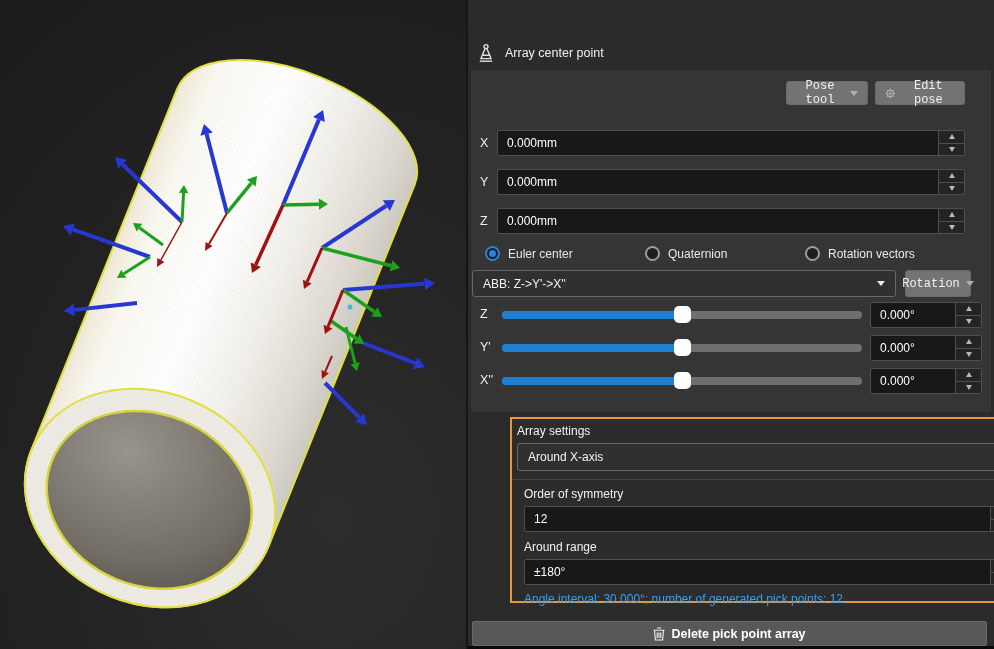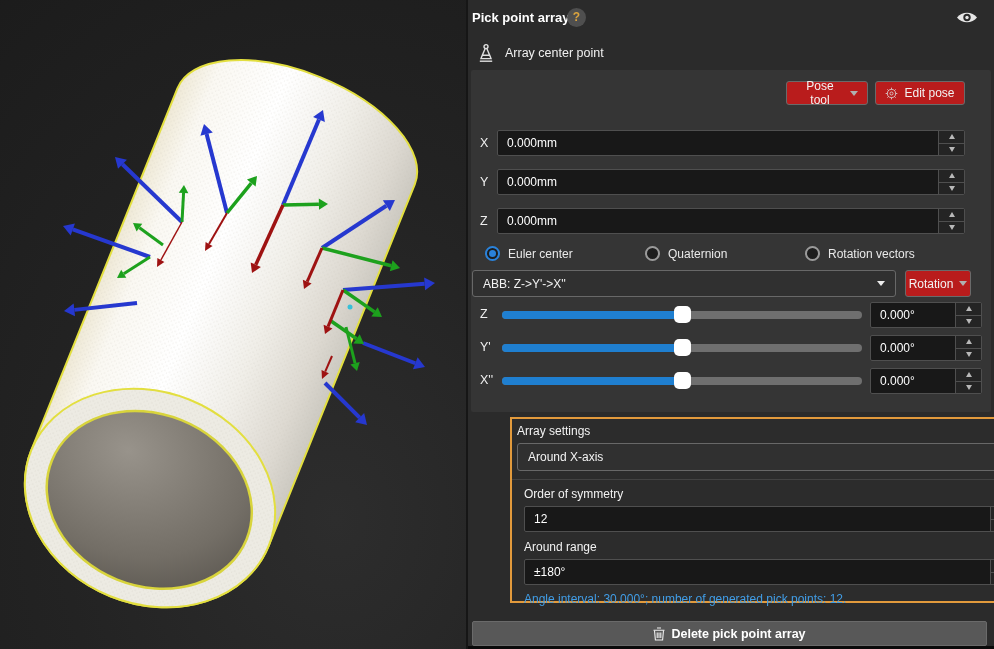--- a/index.html
+++ b/index.html
@@ -16,22 +16,22 @@
   .hdr{position:absolute;left:0;top:0;right:0;height:36px;}
   .hdr-title{position:absolute;left:4px;top:10px;font-size:13px;font-weight:bold;color:#fff;}
   .help-badge{position:absolute;left:99px;top:8px;width:19px;height:19px;border-radius:50%;
     background:#4f4f4f;color:#dba43e;font-weight:bold;font-size:12px;text-align:center;line-height:19px;cursor:default;}
   .eye{position:absolute;right:16px;top:10px;width:22px;height:15px;}
   .sect{position:absolute;left:8px;top:41px;height:24px;display:flex;align-items:center;gap:9px;}
   .sect-label{font-size:12.5px;color:#f0f0f0;}
   .content-block{position:absolute;left:3px;right:3px;top:70px;height:342px;background:#353535;border-radius:2px;}
   
   .btn-row{position:absolute;top:81px;right:29px;height:24px;display:flex;gap:7px;}
-  .btn{background:#b91c1c;border:1px solid #6a6a6a;border-radius:3px;color:#f2f2f2;font-size:12px;
-       display:flex;align-items:center;justify-content:center;gap:6px;padding:0 9px;box-sizing:border-box;cursor:pointer;font-family:Liberation Sans, sans-serif;}
+  .btn{background:#737373;border:1px solid #6a6a6a;border-radius:3px;color:#f2f2f2;font-size:12px;
+       display:flex;align-items:center;justify-content:center;gap:6px;padding:0 9px;box-sizing:border-box;cursor:pointer;font-family:Liberation Mono, monospace;}
   .chev{width:0;height:0;border-left:4px solid transparent;border-right:4px solid transparent;border-top:5px solid #b0b0b0;}
   .chev.white{border-top-color:#ececec;}
   
   .spinbox{display:flex;background:#181818;border:1px solid #4f4f4f;border-radius:2px;overflow:hidden;box-sizing:border-box;height:26px;}
   .spinbox input{flex:1;min-width:0;background:transparent;border:none;outline:none;color:#fff;
        font-size:12px;font-family:inherit;padding:0 0 0 9px;}
   .spin{width:25px;border-left:1px solid #4f4f4f;display:flex;flex-direction:column;}
   .spin .sb{flex:1;display:flex;align-items:center;justify-content:center;background:#242424;border:none;cursor:pointer;padding:0;}
   .spin .sb:first-child{border-bottom:1px solid #4f4f4f;}
   .tri-up{width:0;height:0;border-left:3.5px solid transparent;border-right:3.5px solid transparent;border-bottom:5px solid #b8b8b8;}
@@ -157,29 +157,20 @@
         <polygon points="325,334 323.5864373759768,324.7781866908962 332.47168815555125,328.41306200981296" fill="#9e1212"></polygon>
         <line x1="332" y1="356" x2="325.1898088913156" y2="371.6634395499741" stroke="#9e1212" stroke-width="2"></line>
         <polygon points="322,379 321.52152866630263,370.0685351043163 328.85808911632853,373.2583439956319" fill="#9e1212"></polygon>
       </g>
     <circle cx="350" cy="307" r="2.5" fill="#37c0d8"></circle>
   </svg>
 </div>
 
 <div class="panel">
 
-  <div class="hdr">
-    <span class="hdr-title">Pick point array</span>
-    <span class="help-badge">?</span>
-    <svg class="eye" viewBox="0 0 22 15">
-      <path d="M1 7.5 C5.5 1.2 16.5 1.2 21 7.5 C16.5 13.8 5.5 13.8 1 7.5 Z" fill="#e6e6e6"></path>
-      <circle cx="11" cy="7.5" r="3.7" fill="#2a2a2a"></circle>
-      <circle cx="11" cy="7.5" r="1.7" fill="#e6e6e6"></circle>
-    </svg>
-  </div>
 
   <div class="sect">
     <svg width="20" height="21" viewBox="0 0 20 21" fill="none" stroke="#e0e0e0" stroke-width="1.4">
       <circle cx="10" cy="3.6" r="2"></circle>
       <path d="M9.2 5.5 L6.3 12.2 M10.8 5.5 L13.7 12.2 M6.3 12.2 H13.7 L15 15.6 H5 Z"></path>
       <path d="M3.8 18.2 H16.2"></path>
     </svg>
     <span class="sect-label">Array center point</span>
   </div>
 

